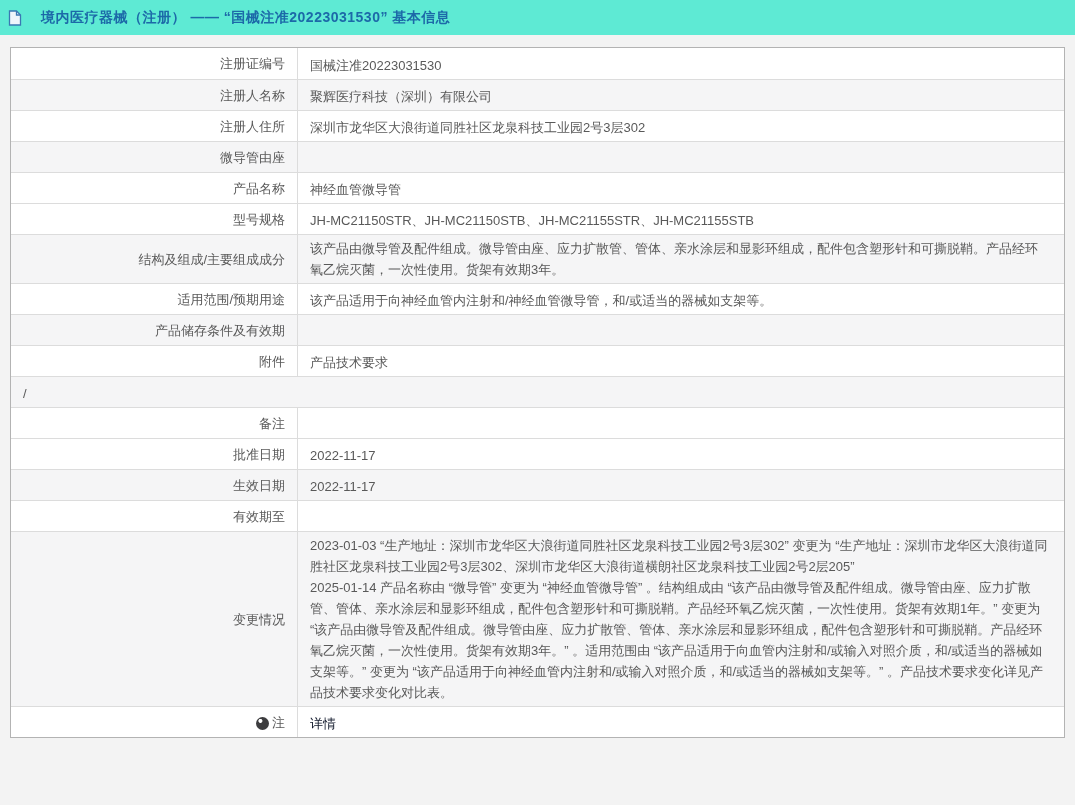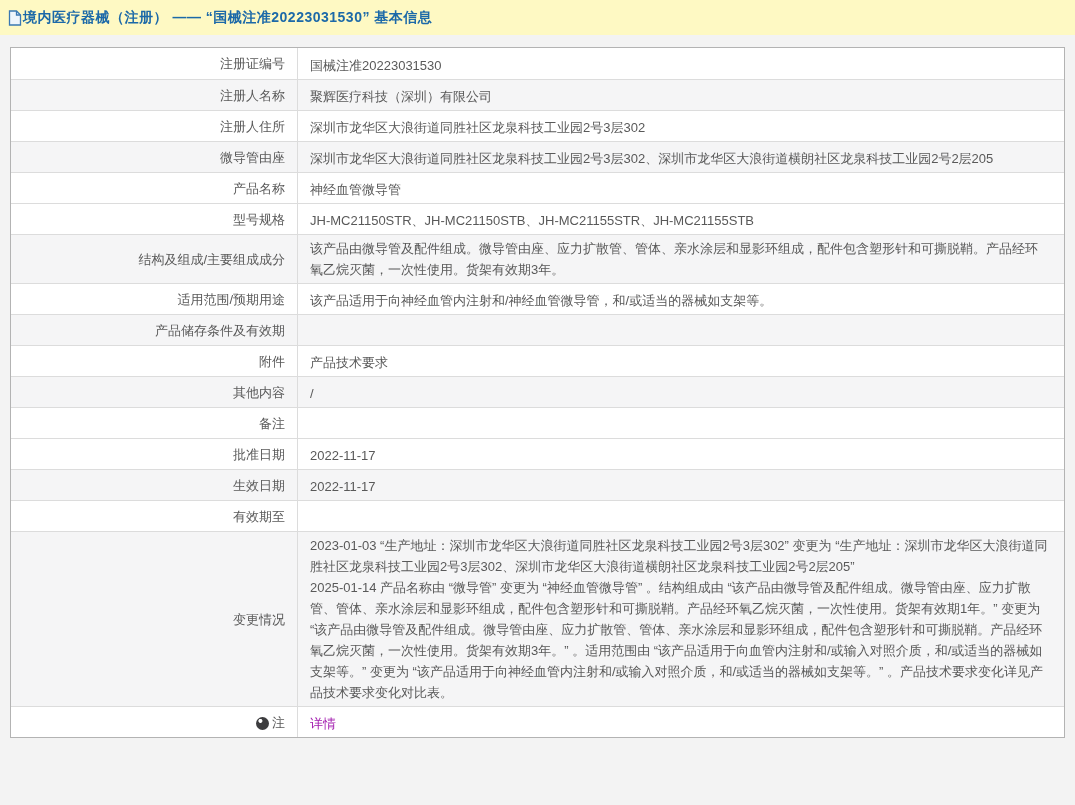--- a/index.html
+++ b/index.html
@@ -4,24 +4,24 @@
 <style>
   * { box-sizing: border-box; }
   html, body { margin: 0; padding: 0; }
   body {
     width: 1075px; height: 805px; overflow: hidden;
     background: #f3f3f3;
     font-family: "Liberation Sans", "DejaVu Sans", sans-serif;
     font-size: 13px; color: #595959;
   }
   .title-bar {
-    background: #fef9c3;
+    background: #5eead4;
     height: 35px;
     display: flex; align-items: center;
-    padding: 0 8px; gap: 1px;
+    padding: 0 8px; gap: 19px;
   }
   .doc-icon { display: inline-flex; align-items: center; }
   .title-text {
     color: #1c69a8; font-size: 14px; font-weight: bold;
     letter-spacing: 0.5px;
   }
   .info-table {
     margin: 12px 10px 0 10px;
     background: #ffffff;
     border: 1px solid #b3b3b3;
@@ -36,21 +36,21 @@
     display: flex; align-items: center; justify-content: flex-end;
     text-align: right;
     padding: 3px 12px 3px 6px;
   }
   .cell.value {
     flex: 1 1 auto;
     display: flex; align-items: flex-end;
     padding: 3px 14px 3px 12px;
   }
   .value-text { white-space: pre-line; }
-  a.link { color: #a21caf; text-decoration: none; cursor: pointer; }
+  a.link { color: #0f172a; text-decoration: none; cursor: pointer; }
   .note-icon {
     display: inline-block; width: 13px; height: 13px; border-radius: 50%;
     background: radial-gradient(circle at 34% 30%, #ffffff 0 1.6px, rgba(255,255,255,0) 2.4px), #3d3d3f;
     margin-right: 3px; flex: 0 0 auto;
     position: relative; top: 1px;
   }
 </style>
 </head>
 <body>
 
@@ -82,23 +82,20 @@
 
   <div class="row">
     <div class="cell label">注册人住所</div>
     <div class="cell value">
         <span class="value-text">深圳市龙华区大浪街道同胜社区龙泉科技⼯业园2号3层302</span>
       </div>
   </div>
 
   <div class="row alt">
     <div class="cell label">微导管由座</div>
-    <div class="cell value">
-        <span class="value-text">深圳市龙华区大浪街道同胜社区龙泉科技⼯业园2号3层302、深圳市龙华区大浪街道横朗社区龙泉科技⼯业园2号2层205</span>
-      </div>
   </div>
 
   <div class="row">
     <div class="cell label">产品名称</div>
     <div class="cell value">
         <span class="value-text">神经血管微导管</span>
       </div>
   </div>
 
 
@@ -131,21 +128,20 @@
   </div>
 
   <div class="row">
     <div class="cell label">附件</div>
     <div class="cell value">
         <span class="value-text">产品技术要求</span>
       </div>
   </div>
 
   <div class="row alt">
-    <div class="cell label">其他内容</div>
     <div class="cell value">
         <span class="value-text">/</span>
       </div>
   </div>
 
   <div class="row">
     <div class="cell label">备注</div>
     <div class="cell value">
         <span class="value-text"></span>
       </div>

